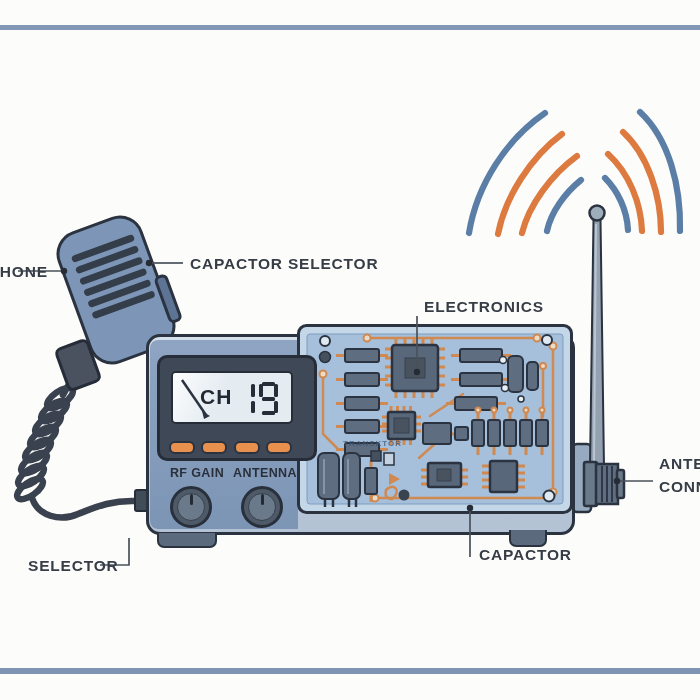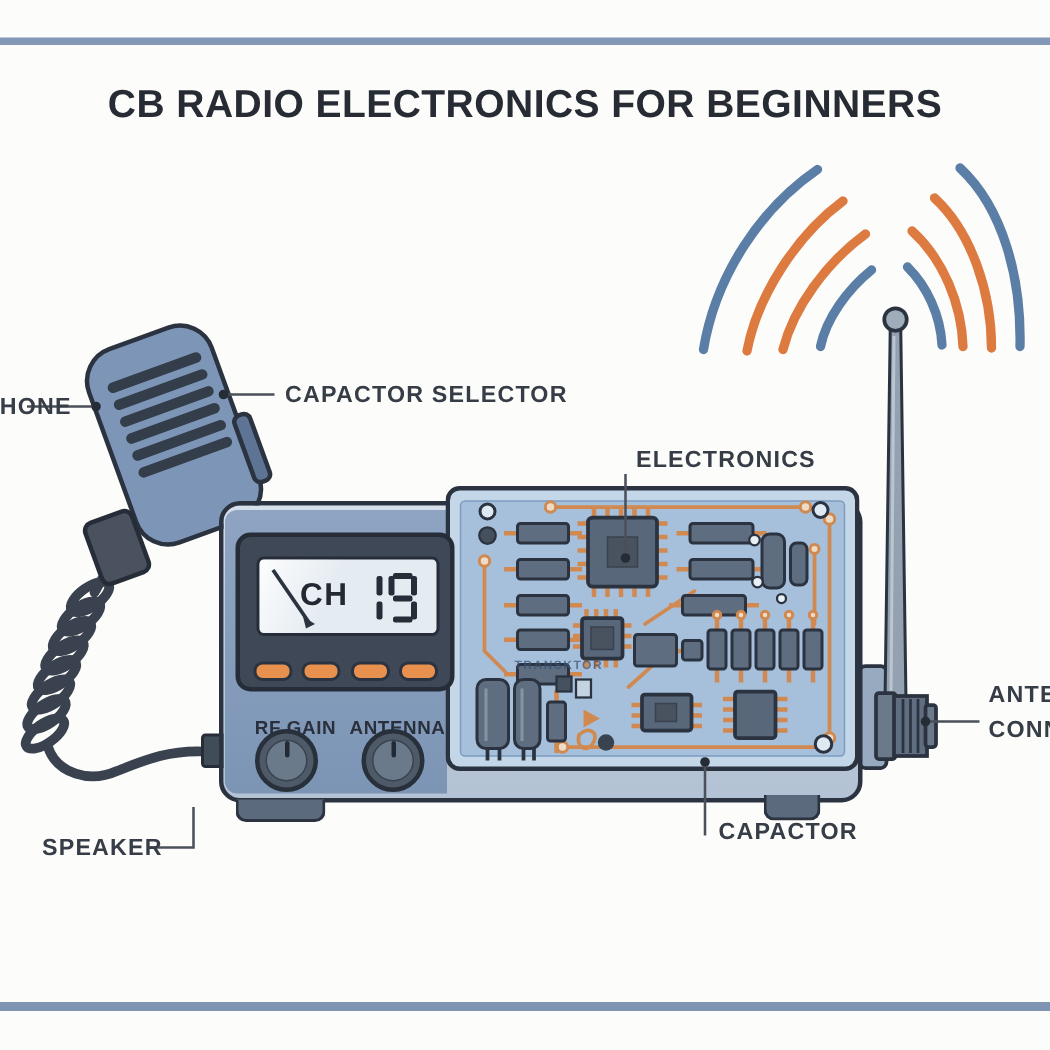--- a/index.html
+++ b/index.html
@@ -28,41 +28,41 @@
   .mic-jack { position:absolute; left:134px; top:489px; width:18px; height:23px;
               background:#414c59; border:2.5px solid #262d38; border-radius:3px; }
 
   
   .shell { position:absolute; left:146px; top:334px; width:429px; height:201px;
            border:3px solid #2b3340; border-radius:14px;
            background:linear-gradient(180deg,#d6e0ea 0%,#c2cfdd 30%,#b3c2d4 100%); }
   .panel { position:absolute; left:150px; top:340px; width:148px; height:189px;
            background:linear-gradient(180deg,#8ea4c2,#7d95b5); border-radius:8px 0 0 8px; }
   .cutout { position:absolute; left:297px; top:324px; width:276px; height:190px; }
-  .bezel { position:absolute; left:157px; top:355px; width:146px; height:106px;
+  .bezel { position:absolute; left:157px; top:355px; width:160px; height:106px;
            background:#3f4856; border:3px solid #262d38; border-radius:10px; }
   .lcd { position:absolute; left:11px; top:13px; width:122px; height:53px;
          background:#e4ebf1; border:2.5px solid #262d38; border-radius:5px; overflow:hidden; }
   .lcd-glare { position:absolute; inset:0;
          background:linear-gradient(115deg, rgba(255,255,255,.9) 0%, rgba(255,255,255,0) 42%); }
   .lcd-ch { position:absolute; left:27px; top:12px; font-size:21px; font-weight:bold;
             color:#222933; letter-spacing:1px; }
   .lcd-digits { position:absolute; left:63px; top:9px; }
   .sseg-digit { position:relative; display:inline-block; width:19px; height:33px; margin-right:4px; }
   .seg { position:absolute; background:#262d38; border-radius:1.5px; }
   .seg-a { left:3px; top:0; width:13px; height:4px; }
   .seg-b { right:0; top:2px; width:4px; height:12.5px; }
   .seg-c { right:0; bottom:2px; width:4px; height:12.5px; }
   .seg-d { left:3px; bottom:0; width:13px; height:4px; }
   .seg-f { left:0; top:2px; width:4px; height:12.5px; }
   .seg-g { left:3px; top:14.5px; width:13px; height:4px; }
   .btn { position:absolute; top:83px; width:26px; height:13px; background:#e8914f;
          border:2px solid #2b3340; border-radius:6px; }
   .knob-label { position:absolute; width:80px; text-align:center; font-size:12.5px;
-                font-weight:bold; letter-spacing:.4px; color:#29303b;margin-top:12px; }
+                font-weight:bold; letter-spacing:.4px; color:#29303b; }
   .knob { position:absolute; width:42px; height:42px; border-radius:50%;
           background:#4e5a68; border:3px solid #28303b; }
   .knob::before { content:""; position:absolute; inset:4px; border-radius:50%;
           background:#6b7a8a; border:1.5px solid #39424e; }
   .knob::after { content:""; position:absolute; left:50%; top:5px; width:3px; height:11px;
           margin-left:-1.5px; background:#222a35; border-radius:2px; }
   .foot { position:absolute; background:#5b6a7c; border:2.5px solid #2b3340;
           border-radius:0 0 7px 7px; border-top:none; }
 
   
@@ -334,24 +334,23 @@
       <circle class="ldot" cx="149" cy="263" r="3.2"></circle>
     <path class="leader" d="M 417 316 V 369"></path>
       <circle class="ldot" cx="417" cy="372" r="3.2"></circle>
     <path class="leader" d="M 620 481 H 653"></path>
       <circle class="ldot" cx="617" cy="481" r="3.2"></circle>
     <path class="leader" d="M 100 565 H 129 V 538"></path>
     <path class="leader" d="M 470 511 V 557"></path>
       <circle class="ldot" cx="470" cy="508" r="3.2"></circle>
   </svg>
 
-  <div class="title">CB RADIO ELECTRONICS FOR BEGINNERS</div>
   <div class="callout" style="left:-67px;top:263px">MICROPHONE</div>
   <div class="callout" style="left:190px;top:255px">CAPACTOR SELECTOR</div>
   <div class="callout" style="left:424px;top:298px">ELECTRONICS</div>
   <div class="callout" style="left:659px;top:455px">ANTENNA</div>
   <div class="callout" style="left:659px;top:478px">CONNECTOR</div>
-  <div class="callout" style="left:28px;top:557px">SPEAKER</div>
+  <div class="callout" style="left:28px;top:557px">SELECTOR</div>
   <div class="callout" style="left:479px;top:546px">CAPACTOR</div>
 
   <div class="band top"></div>
   <div class="band bottom"></div>
 </div>
 
 </body></html>

